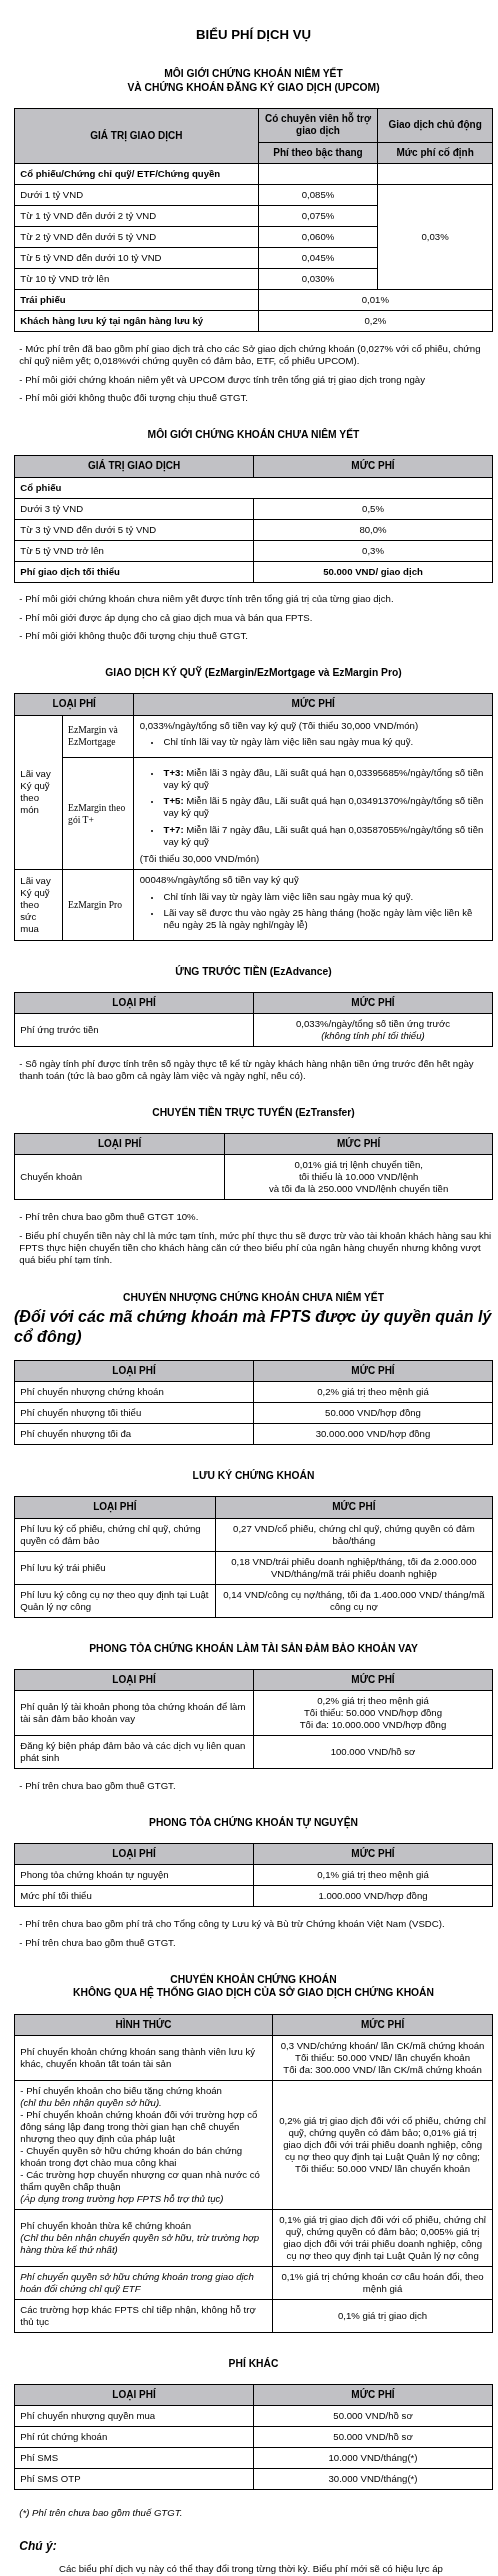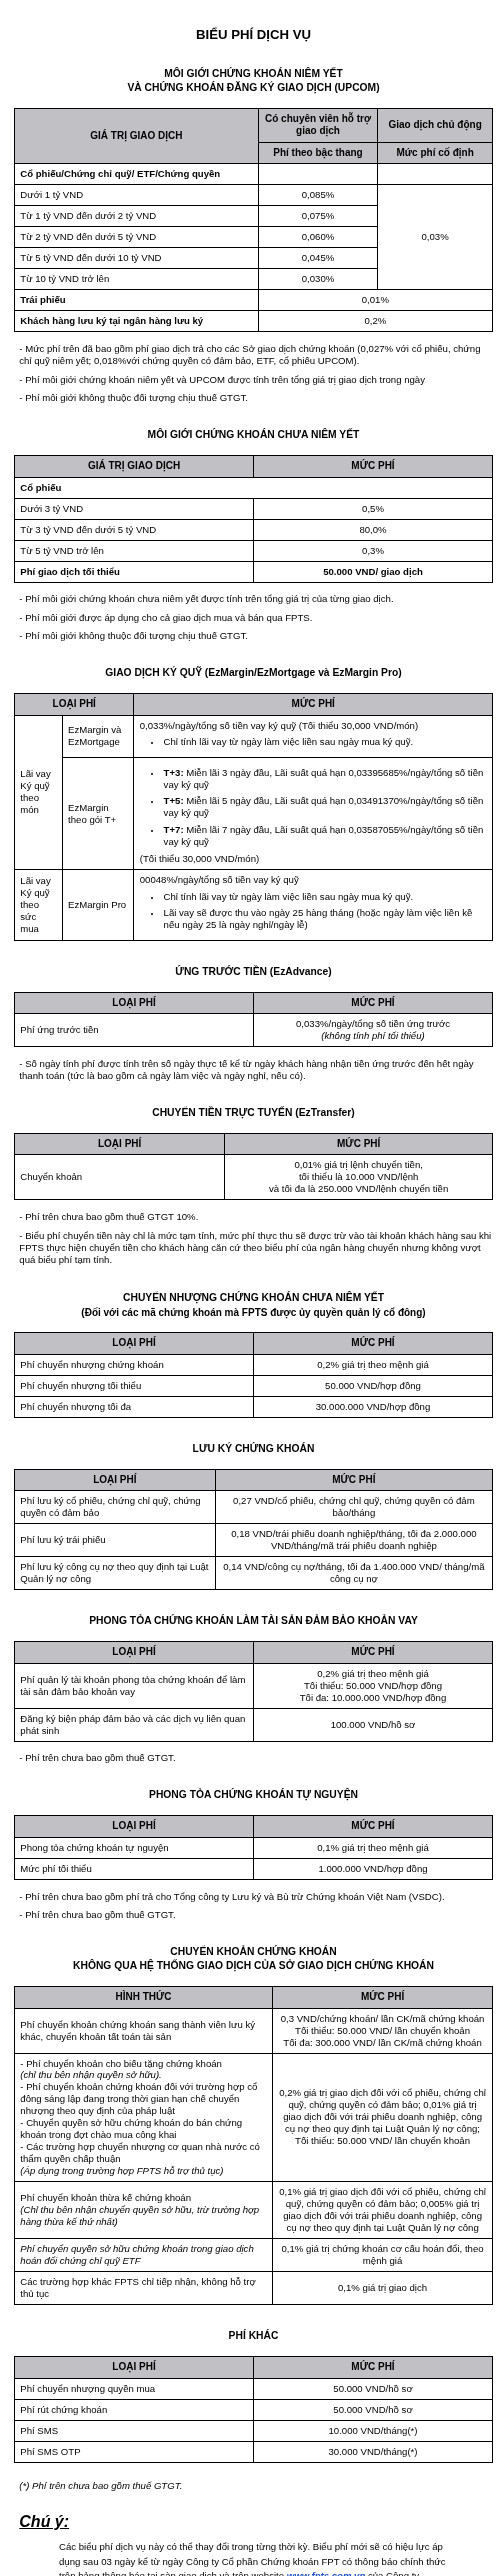--- a/index.html
+++ b/index.html
@@ -1,43 +1,43 @@
 <!DOCTYPE html>
 <html style="font-size:10.6px"><head>
 <meta charset="utf-8">
 <style>
   html,body{margin:0;padding:0;background:#fff;}
   body{width:499px;color:#000;font-family:"Liberation Sans",sans-serif;font-size:9.6px;line-height:1.25;}
   .page{padding:26.5px 6px 30px 14px;}
   .doc-title{text-align:center;font-size:13.2px;font-weight:bold;margin:0 0 17px 0;}
   .sec-title{text-align:center;font-size:10.3px;font-weight:bold;margin:24px 0 13.2px 0;line-height:1.35;}
   .sec-title.tight{margin-bottom:1.3px;margin-top:26px;}
-  .sec-subtitle{text-align:center;font-size:10px;font-weight:bold;margin:0 0 13.2px 0;}
+  .sec-subtitle{text-align:left;font-size:16px;font-weight:bold;font-style:italic;margin:0 0 13.2px 0;}
   table{border-collapse:collapse;width:100%;border:1.3px solid #000;}
   th{background:#c1c1c5;font-weight:bold;text-align:center;border:0.7px solid #000;padding:4px 4px;font-size:10px;}
   td{border:0.7px solid #000;padding:4px 5.3px;vertical-align:middle;}
   td.c{text-align:center;}
   td.b,.b{font-weight:bold;}
   .i{font-style:italic;}
   .fee-line{display:block;}
   .notes{margin:10.6px 0 0 5.3px;}
   .note{margin:6.6px 0;}
   ul.dots{margin:4px 0 1.3px 0;padding-left:22.5px;list-style:disc outside;}
   ul.dots li{margin:4.6px 0;padding-left:1.3px;}
   ul.dots li::marker{font-size:6.6px;}
   .minline{margin-top:5.3px;display:block;}
   .lbl-lines p{margin:0;}
   .footer-note{margin:17px 0 0 5.3px;font-style:italic;}
-  .chu-y{margin:20px 0 0 5.3px;font-weight:bold;font-style:italic;text-decoration:underline;font-size:16px;}
+  .chu-y{margin:20px 0 0 5.3px;font-weight:bold;font-style:italic;font-size:12px;}
   .chu-y-body{margin:8px 40px 0 45px;line-height:1.55;}
   a.site-link{font-weight:bold;font-style:italic;text-decoration:underline;color:#1f53c5;cursor:pointer;}
   
   .t1 .w1{width:51%;} .t1 .w2{width:25%;} .t1 .w3{width:24%;}
   .half .wl{width:50%;}
-  .t-margin .m1{width:10%;} .t-margin .m2{width:15%;}
+  .t-margin .m1{width:10%;} .t-margin .m2{width:15%;font-family:Liberation Serif, serif;}
   .t5 .wl{width:44%;}
   .t7 .wl{width:42%;}
   .t10 .wl{width:54%;}
 </style>
 </head>
 <body>
 
 <div class="page">
 
   <h1 class="doc-title">BIỂU PHÍ DỊCH VỤ</h1>

